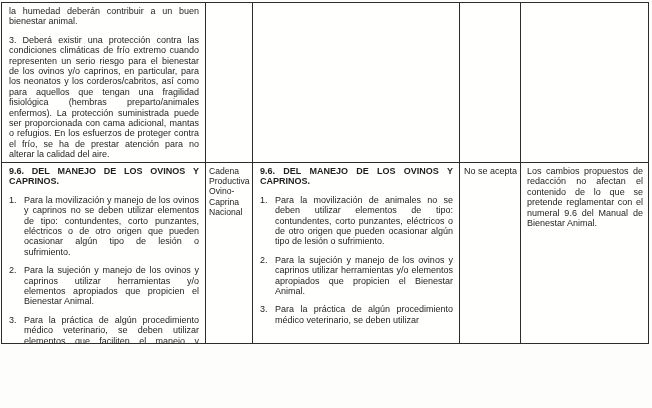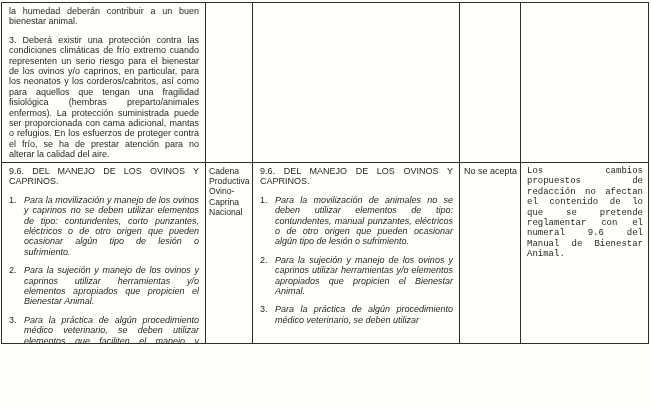--- a/index.html
+++ b/index.html
@@ -38,36 +38,36 @@
     overflow: hidden;
     padding: 3px 6px 2px 7px;
     font-size: 9px;
     line-height: 10.4px;
     text-align: justify;
   }
   .cell.last { border-right: none; }
   .cell.r1 { border-bottom: 1.4px solid #2d2d2d; }
   .cell p { margin: 0 0 8px 0; }
   .cell p:last-child { margin-bottom: 0; }
-  .heading { font-weight: normal; margin: 0 0 8px 0; text-align: justify; }
+  .heading { font-weight: bold; margin: 0 0 8px 0; text-align: justify; }
   .item { display: flex; margin: 0 0 8px 0; }
   .item:last-child { margin-bottom: 0; }
   .item .num { flex: 0 0 15px; text-align: left; }
-  .item .itxt { flex: 1; text-align: justify; font-style: italic; }
+  .item .itxt { flex: 1; text-align: justify; }
   .cell-proponent {
     padding: 3px 1px 2px 3px;
     font-size: 8.6px;
     line-height: 10.2px;
     text-align: left;
   }
   .cell-decision {
     padding: 3px 2px 2px 4px;
     text-align: left;
   }
-  .cell-justification { padding: 3px 5px 2px 6px; font-family: Liberation Mono, monospace; }
+  .cell-justification { padding: 3px 5px 2px 6px; }
 </style>
 </head>
 <body>
 
 <div class="page">
   <div class="tbl">
 
     <div class="cell r1">
       <p>la humedad deberán contribuir a un buen bienestar animal.</p>
       <p>3. Deberá existir una protección contra las condiciones climáticas de frío extremo cuando representen un serio riesgo para el bienestar de los ovinos y/o caprinos, en particular, para los neonatos y los corderos/cabritos, así como para aquellos que tengan una fragilidad fisiológica (hembras preparto/animales enfermos). La protección suministrada puede ser proporcionada con cama adicional, mantas o refugios. En los esfuerzos de proteger contra el frío, se ha de prestar atención para no alterar la calidad del aire.</p>
@@ -94,21 +94,21 @@
     </div>
 
     <div class="cell cell-proponent">
       <p>Cadena Productiva Ovino-Caprina Nacional</p>
     </div>
 
     <div class="cell">
       <p class="heading">9.6. DEL MANEJO DE LOS OVINOS Y CAPRINOS.</p>
       <div class="item">
         <span class="num">1.</span>
-        <span class="itxt">Para la movilización de animales no se deben utilizar elementos de tipo: contundentes, manual punzantes, eléctricos o de otro origen que pueden ocasionar algún tipo de lesión o sufrimiento.</span>
+        <span class="itxt">Para la movilización de animales no se deben utilizar elementos de tipo: contundentes, corto punzantes, eléctricos o de otro origen que pueden ocasionar algún tipo de lesión o sufrimiento.</span>
       </div>
       <div class="item">
         <span class="num">2.</span>
         <span class="itxt">Para la sujeción y manejo de los ovinos y caprinos utilizar herramientas y/o elementos apropiados que propicien el Bienestar Animal.</span>
       </div>
       <div class="item">
         <span class="num">3.</span>
         <span class="itxt">Para la práctica de algún procedimiento médico veterinario, se deben utilizar</span>
       </div>
     </div>

